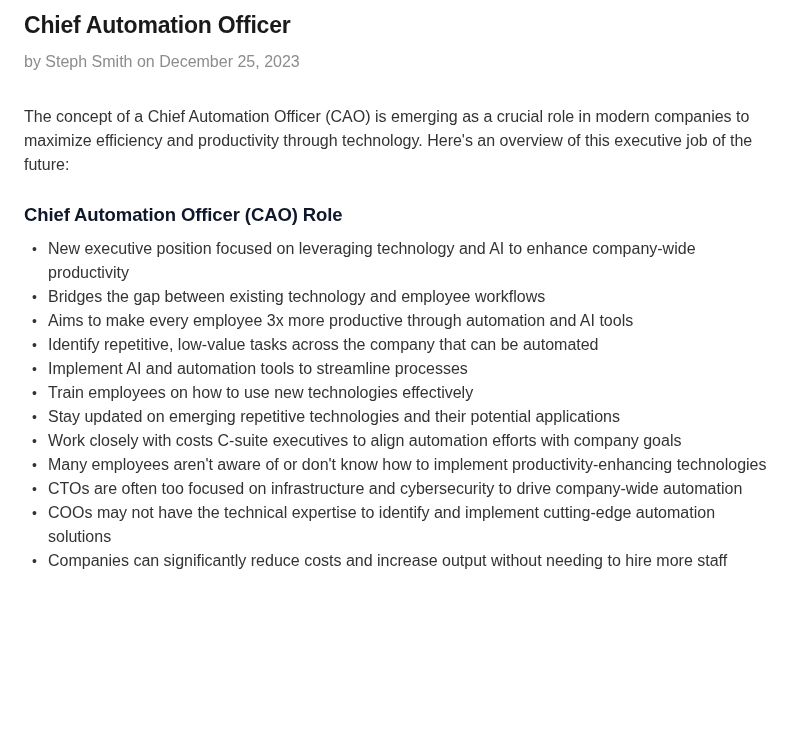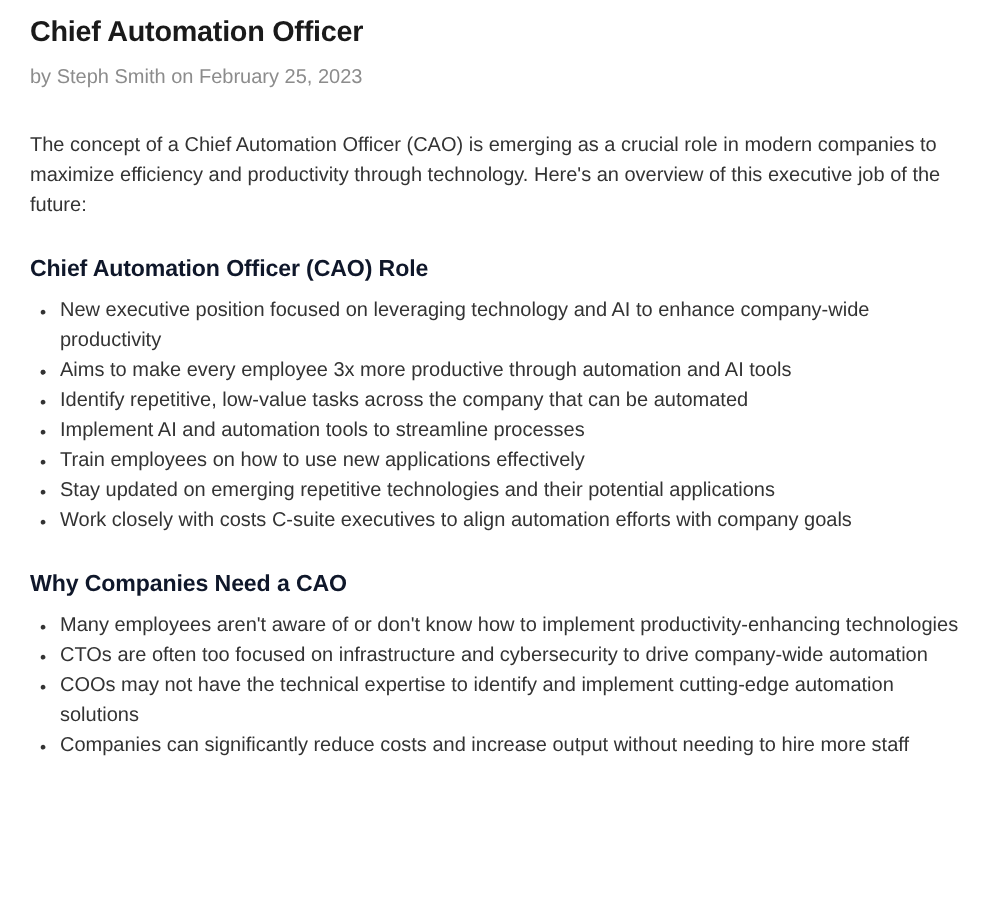--- a/index.html
+++ b/index.html
@@ -63,63 +63,63 @@
     line-height: 24px;
   }
 </style>
 </head>
 <body>
 
 <div class="article">
 
   <h1 class="title">Chief Automation Officer</h1>
 
-  <div class="byline">by Steph Smith on February 25, 2023</div>
+  <div class="byline">by Steph Smith on December 25, 2023</div>
 
   <p class="intro">The concept of a Chief Automation Officer (CAO) is emerging as a crucial role in modern companies to maximize efficiency and productivity through technology. Here's an overview of this executive job of the future:</p>
 
   <h2 class="section-heading">Chief Automation Officer (CAO) Role</h2>
   <ul class="bullet-list">
     <li>
       <span class="bullet">•</span>
       <span>New executive position focused on leveraging technology and AI to enhance company-wide productivity</span>
     </li>
     <li>
       <span class="bullet">•</span>
+      <span>Bridges the gap between existing technology and employee workflows</span>
     </li>
     <li>
       <span class="bullet">•</span>
       <span>Aims to make every employee 3x more productive through automation and AI tools</span>
     </li>
   </ul>
 
   <ul class="bullet-list">
     <li>
       <span class="bullet">•</span>
       <span>Identify repetitive, low-value tasks across the company that can be automated</span>
     </li>
     <li>
       <span class="bullet">•</span>
       <span>Implement AI and automation tools to streamline processes</span>
     </li>
     <li>
       <span class="bullet">•</span>
-      <span>Train employees on how to use new applications effectively</span>
+      <span>Train employees on how to use new technologies effectively</span>
     </li>
     <li>
       <span class="bullet">•</span>
       <span>Stay updated on emerging repetitive technologies and their potential applications</span>
     </li>
     <li>
       <span class="bullet">•</span>
       <span>Work closely with costs C-suite executives to align automation efforts with company goals</span>
     </li>
   </ul>
 
-  <h2 class="section-heading">Why Companies Need a CAO</h2>
   <ul class="bullet-list">
     <li>
       <span class="bullet">•</span>
       <span>Many employees aren't aware of or don't know how to implement productivity-enhancing technologies</span>
     </li>
     <li>
       <span class="bullet">•</span>
       <span>CTOs are often too focused on infrastructure and cybersecurity to drive company-wide automation</span>
     </li>
     <li>

